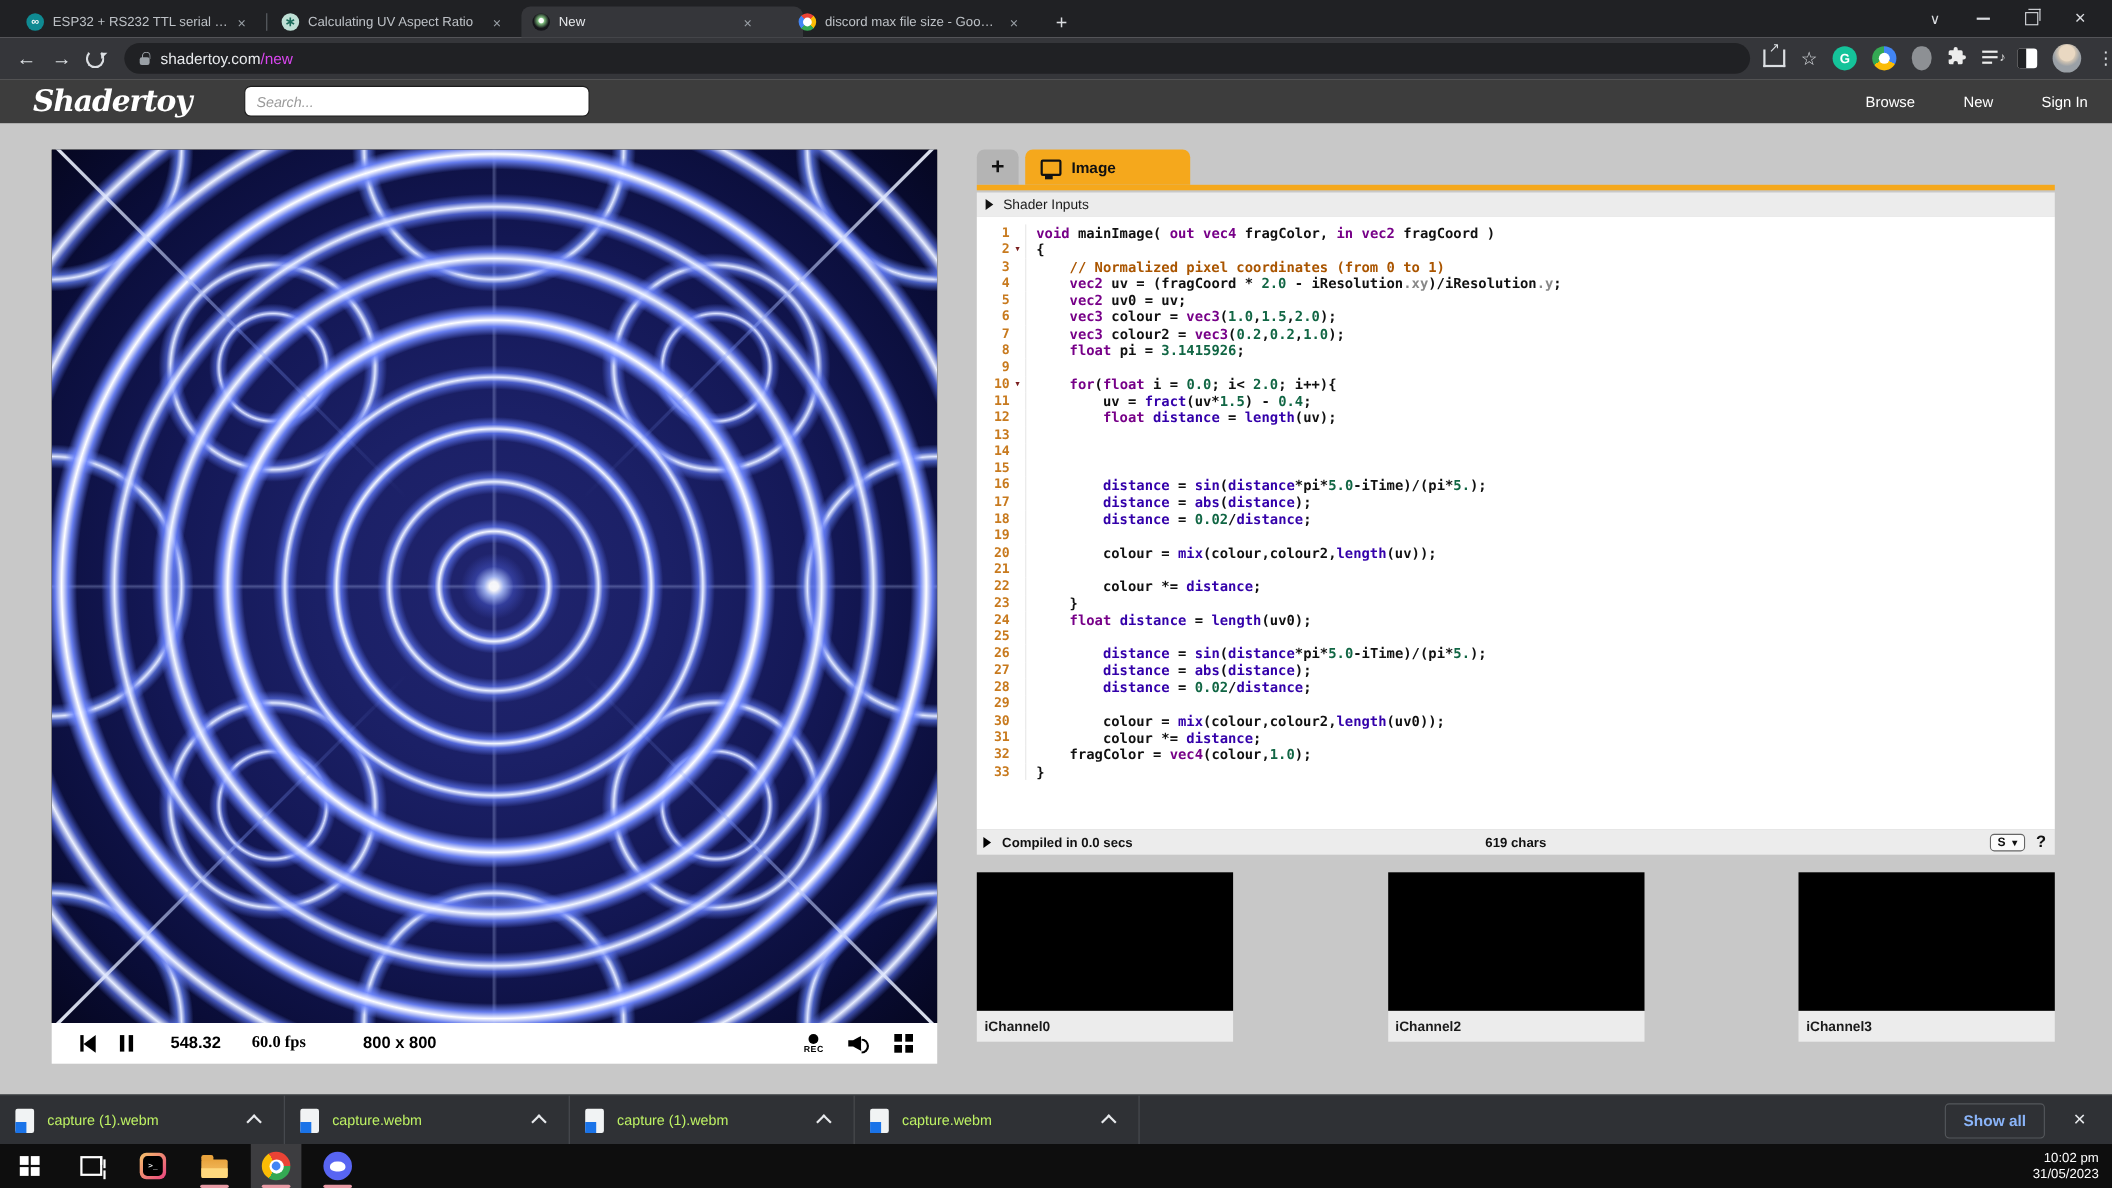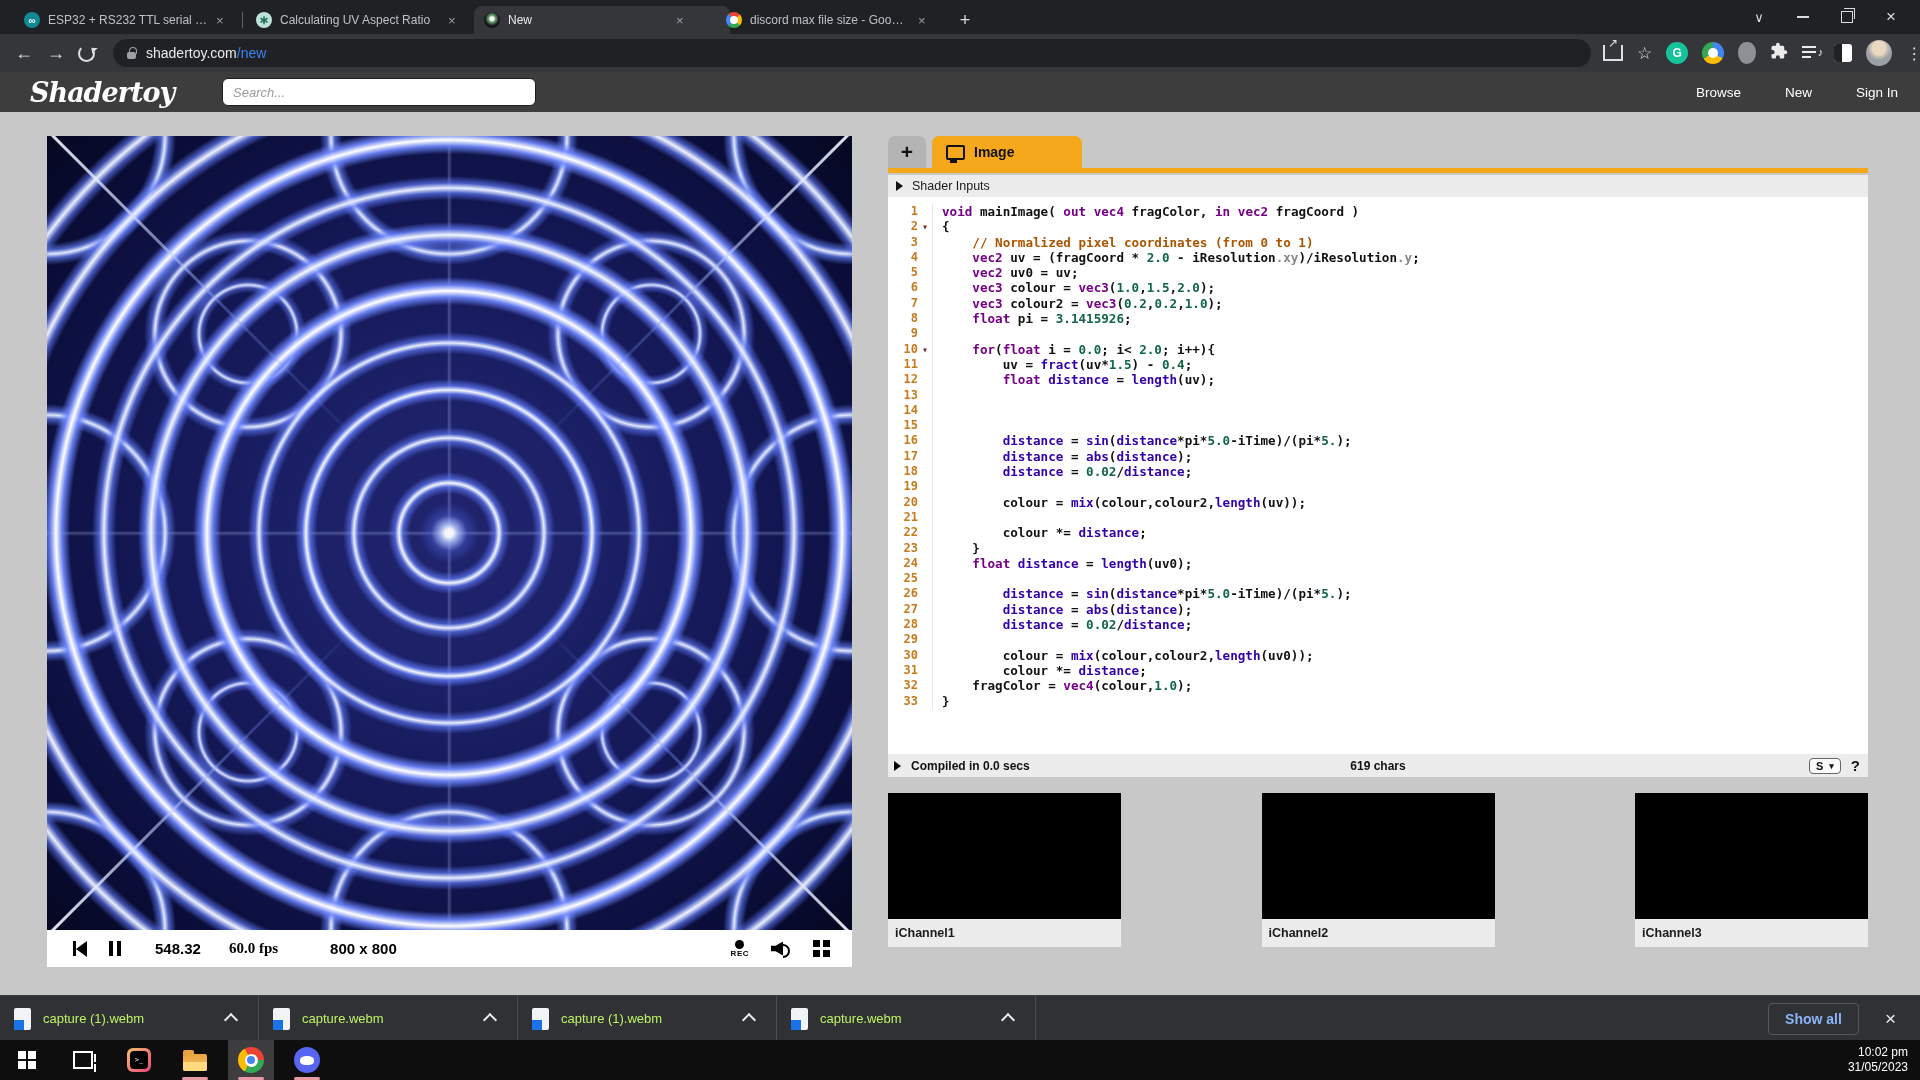--- a/index.html
+++ b/index.html
@@ -32,21 +32,21 @@
   
   .toolbar{position:absolute;left:0;top:34px;width:1920px;height:38px;background:#35363a;display:flex;align-items:center;}
   .navbtn{color:#dcdfe3;font-size:18px;width:32px;text-align:center;flex:none;}
   .reload{width:13px;height:13px;border:2px solid #dcdfe3;border-radius:50%;border-top-color:transparent;position:relative;margin:0 10px 0 6px;flex:none;}
   .reload::after{content:"";position:absolute;right:-3px;top:-3px;border:4px solid transparent;border-right-color:#dcdfe3;transform:rotate(45deg);}
   .urlpill{height:28px;background:#202124;border-radius:14px;flex:none;width:1450px;margin-left:8px;
            display:flex;align-items:center;padding:0 14px;gap:10px;}
   .lock{width:9px;height:7px;background:#9aa0a6;border-radius:2px;position:relative;margin-top:4px;flex:none;}
   .lock::before{content:"";position:absolute;left:1.5px;top:-5px;width:6px;height:6px;border:1.5px solid #9aa0a6;border-bottom:0;border-radius:4px 4px 0 0;}
   .url{font-size:14px;color:#e8eaed;}
-  .url .path{color:#3b82f6;}
+  .url .path{color:#d946ef;}
   .tb-icons{display:flex;align-items:center;gap:14px;margin-left:12px;}
   .share-ic{width:16px;height:14px;border:2px solid #dcdfe3;border-top:0;position:relative;}
   .share-ic::after{content:"↗";position:absolute;left:3px;top:-9px;color:#dcdfe3;font-size:12px;}
   .star-ic{color:#dcdfe3;font-size:17px;}
   .ext{width:22px;height:22px;border-radius:50%;display:flex;align-items:center;justify-content:center;font-size:12px;font-weight:bold;flex:none;}
   .ext-grammarly{background:#15c39a;color:#fff;}
   .ext-docs{background:conic-gradient(#4285f4 0 33%,#fbbc05 0 66%,#34a853 0 100%);position:relative;}
   .ext-docs::after{content:"";position:absolute;inset:6px;background:#fff;border-radius:50%;}
   .ext-spy{background:#8d9094;border-radius:45% 45% 50% 50%;width:18px;height:22px;}
   .puzzle-ic{color:#ececec;font-size:16px;}
@@ -506,21 +506,21 @@
             <span class="car">▾</span>
           </span>
         <span class="help">?</span>
       </span>
     </div>
   </div>
 
   <div class="channels">
     <div class="chan">
       <div class="black"></div>
-      <div class="lab">iChannel1</div>
+      <div class="lab">iChannel0</div>
     </div>
     <div class="chan">
       <div class="black"></div>
       <div class="lab">iChannel2</div>
     </div>
     <div class="chan">
       <div class="black"></div>
       <div class="lab">iChannel3</div>
     </div>
   </div>

